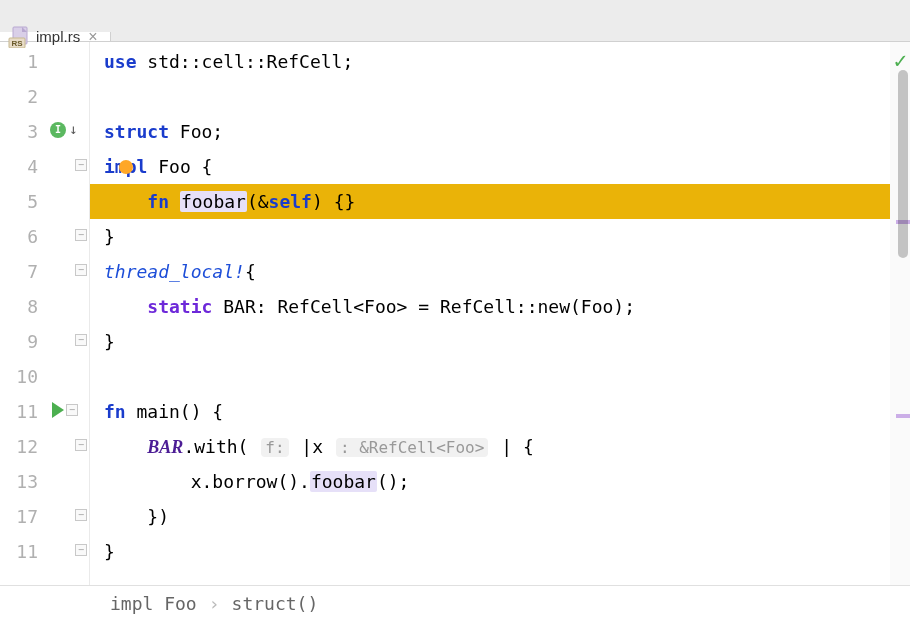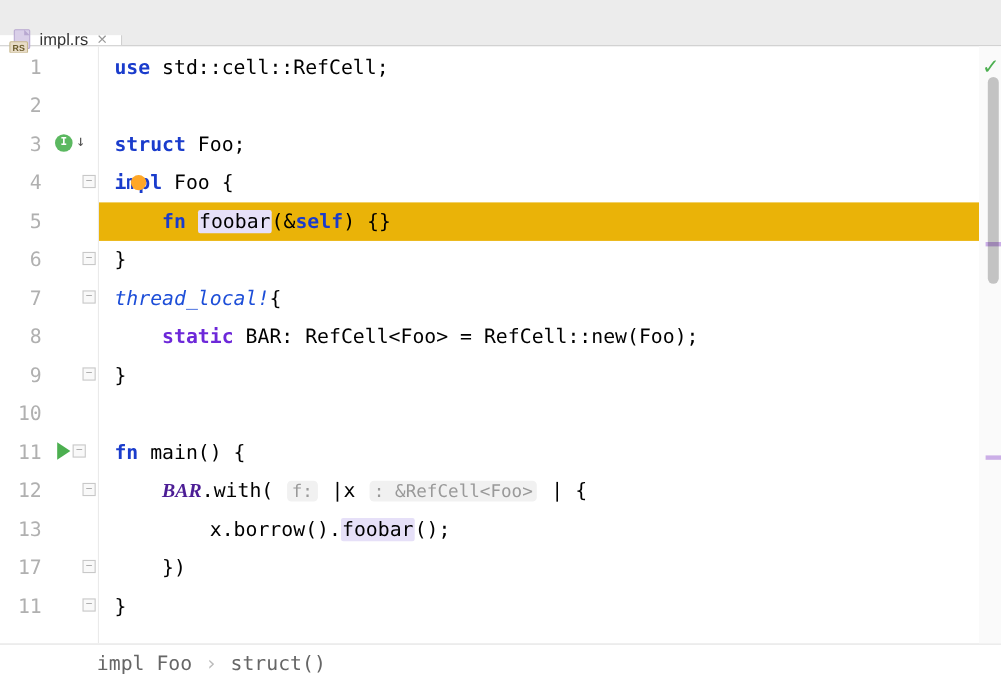--- a/index.html
+++ b/index.html
@@ -185,21 +185,21 @@
     background: rgba(0,0,0,0.22);
     border-radius: 5px;
   }
 
   
   .breadcrumbs {
     height: 35px;
     border-top: 1px solid #e0e0e0;
     display: flex;
     align-items: center;
-    padding-left: 88px;
+    padding-left: 110px;
     font-size: 18px;
     color: #666;
     gap: 12px;
     font-family: "Menlo","Consolas",monospace;
     background: #fff;
   }
   .crumb-sep { color: #bbb; }
 </style>
 </head>
 <body>

